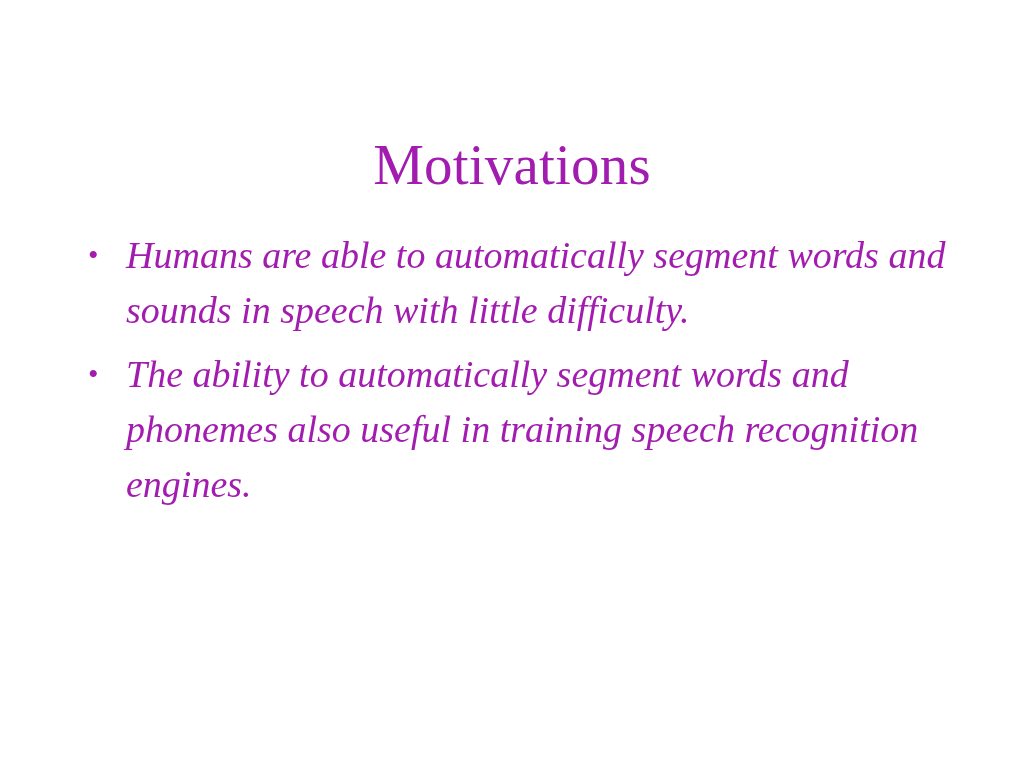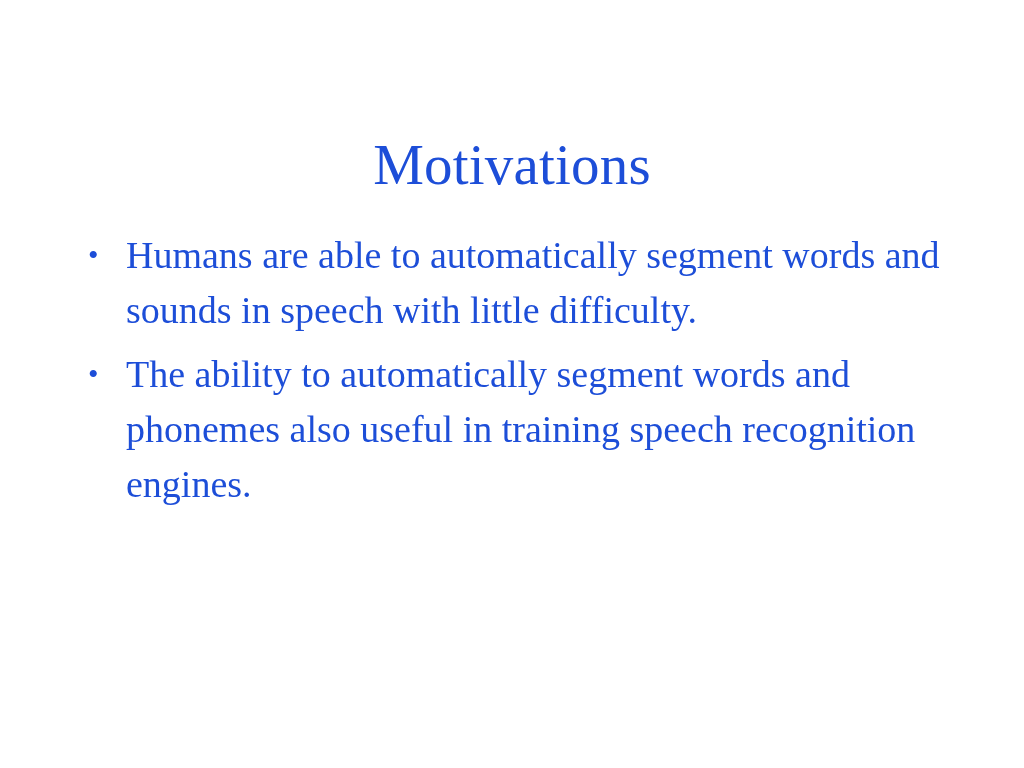--- a/index.html
+++ b/index.html
@@ -7,21 +7,21 @@
     padding: 0;
     background: #ffffff;
   }
   .slide {
     position: relative;
     width: 1024px;
     height: 768px;
     background: #ffffff;
     overflow: hidden;
     font-family: "Liberation Serif", serif;
-    color: #1d4ed8;
+    color: #a21caf;
   }
   .slide-title {
     position: absolute;
     top: 96px;
     left: 0;
     width: 1024px;
     text-align: center;
     font-size: 57px;
     line-height: 1.1;
     font-weight: normal;
@@ -46,20 +46,21 @@
   }
   .bullet-marker {
     position: absolute;
     left: 8px;
     top: 0;
     font-size: 30px;
     line-height: 1.82;
   }
   .bullet-text {
     display: block;
+    font-style: italic;
   }
 </style>
 </head>
 <body>
 
 <div class="slide">
 
   <h1 class="slide-title">Motivations</h1>
 
   <ul class="bullet-list">

